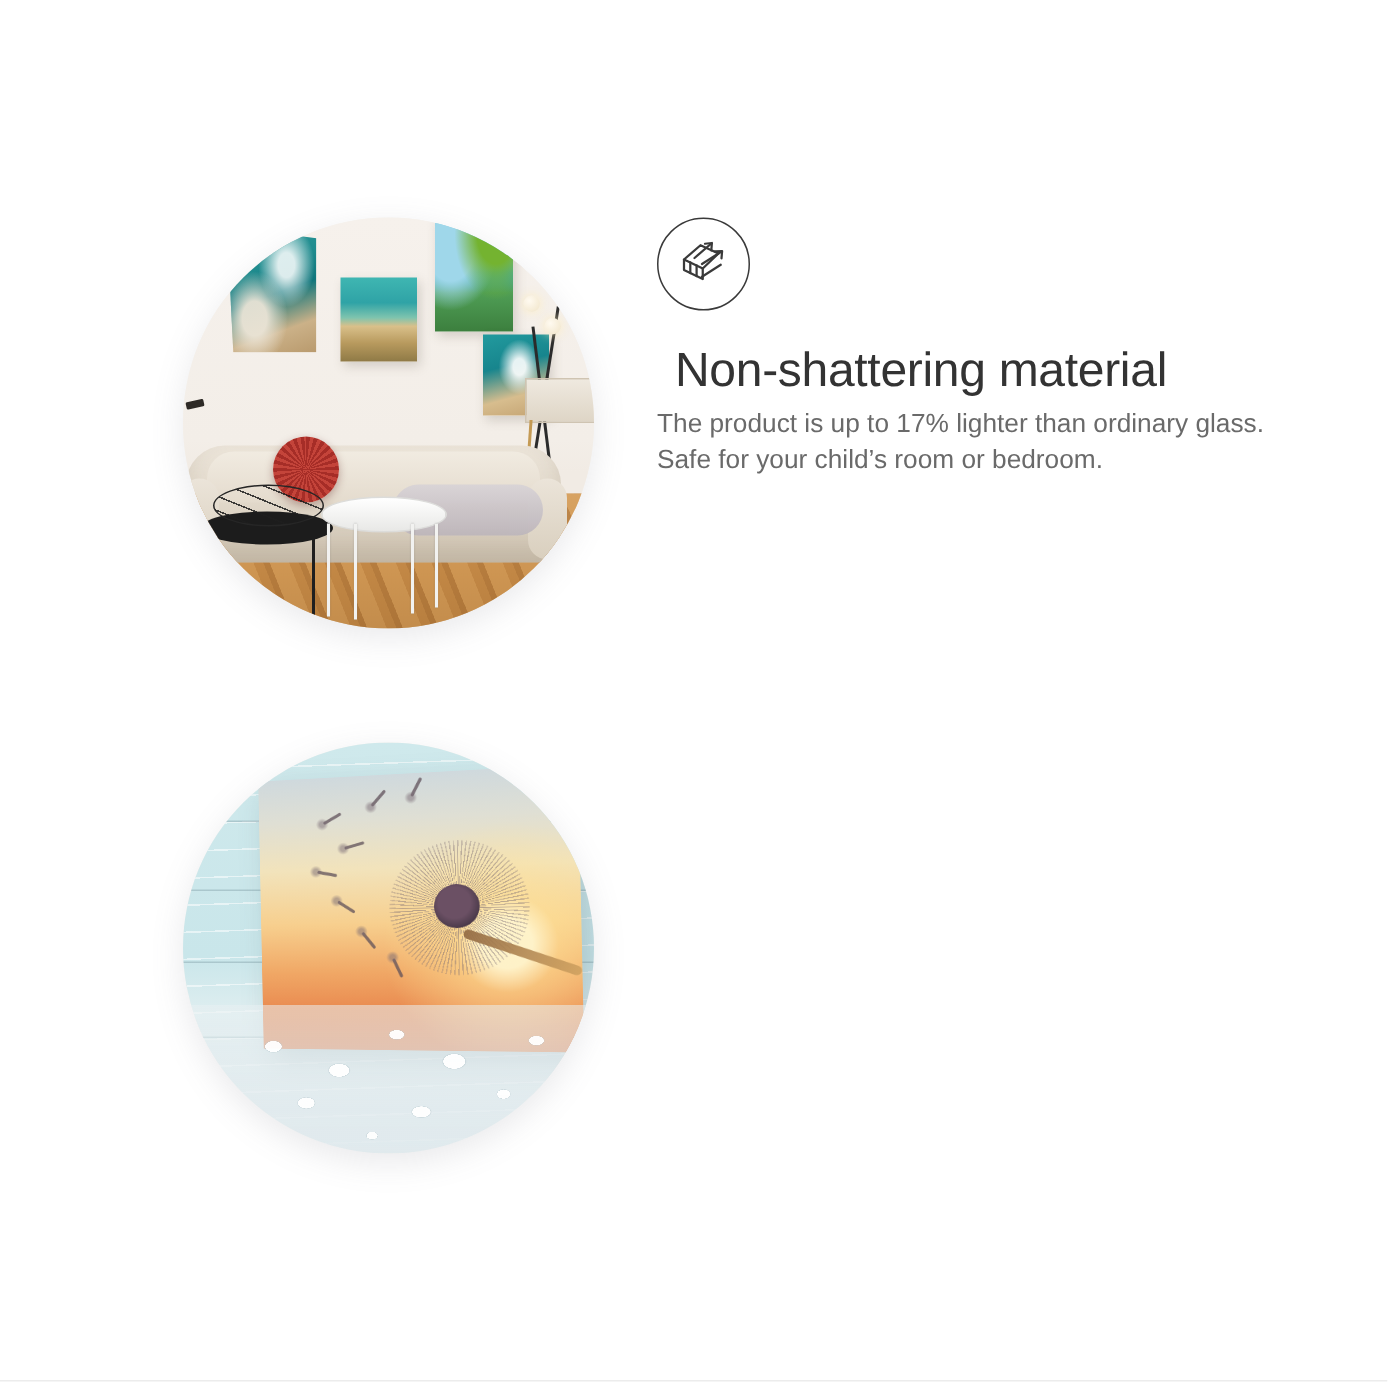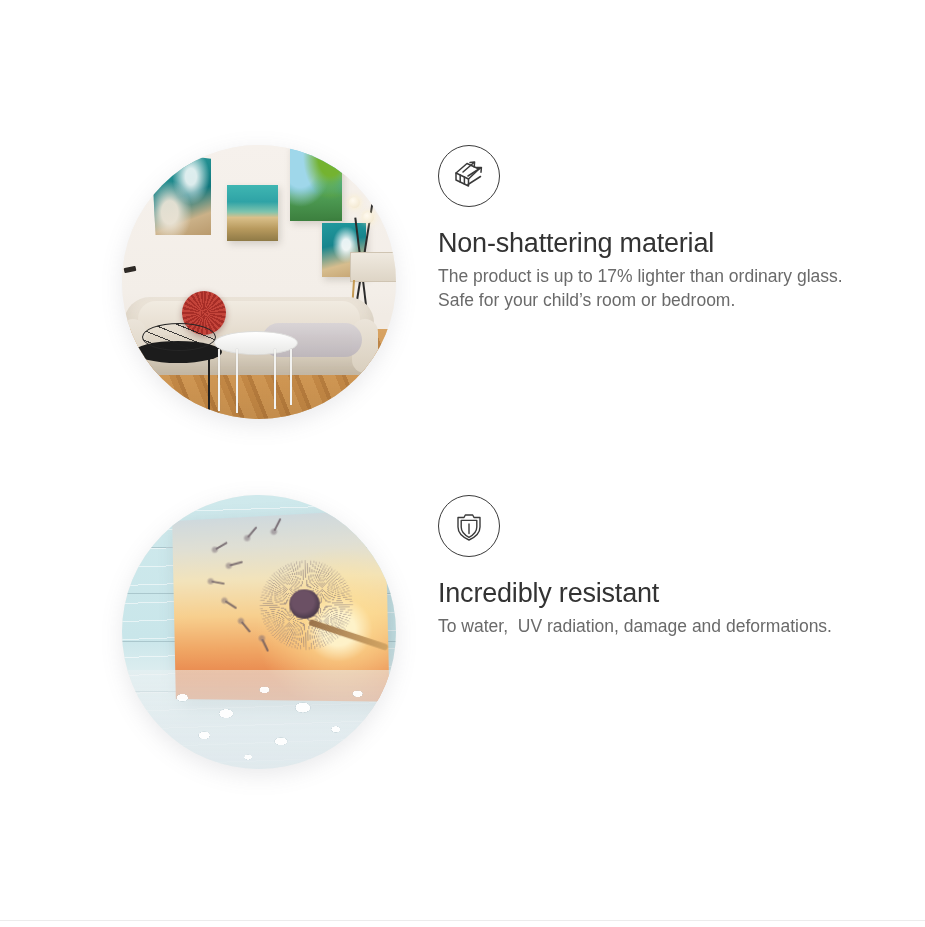--- a/index.html
+++ b/index.html
@@ -303,22 +303,22 @@
     height: 62px;
     border-radius: 50%;
     border: 1.6px solid #3a3a3a;
     display: flex;
     align-items: center;
     justify-content: center;
     box-sizing: border-box;
   }
 
   .feature-title {
-    margin: 20px 0 0 0;
-    font-size: 27px;
+    margin: 20px 0 0 12px;
+    font-size: 32px;
     font-weight: 400;
     letter-spacing: -0.2px;
     color: #333333;
     line-height: 1.2;
   }
   .feature-desc {
     margin: 6px 0 0 0;
     font-size: 17.5px;
     font-weight: 400;
     color: #6a6a6a;
@@ -426,28 +426,17 @@
             <div class="seed" style="left:82px; top:124px; transform:rotate(66deg);"></div>
             <div class="seed" style="left:72px; top:14px; transform:rotate(-48deg);"></div>
             <div class="seed" style="left:96px; top:8px; transform:rotate(-62deg);"></div>
           </div>
 
           <div class="droplets"></div>
         </div>
       </div>
     </div>
 
-    <div class="text-col">
-      <div class="icon-badge">
-        <svg width="38" height="38" viewBox="0 0 38 38" fill="none" stroke="#3a3a3a" stroke-width="1.4" stroke-linecap="round" stroke-linejoin="round">
-          <path d="M8 10.5 L14 10.5 L15.3 8 L22.7 8 L24 10.5 L30 10.5 L30 20 C30 26.5 24.5 30.5 19 33 C13.5 30.5 8 26.5 8 20 Z"></path>
-          <path d="M11.2 13.4 L26.8 13.4 L26.8 20 C26.8 25 22.8 28.3 19 30.3 C15.2 28.3 11.2 25 11.2 20 Z"></path>
-          <path d="M19 17 L19 26.6"></path>
-        </svg>
-      </div>
-      <h2 class="feature-title">Incredibly resistant</h2>
-      <p class="feature-desc">To water,  UV radiation, damage and deformations.</p>
-    </div>
   </section>
 
   <div class="bottom-divider"></div>
 
 </div>
 
 </body></html>

